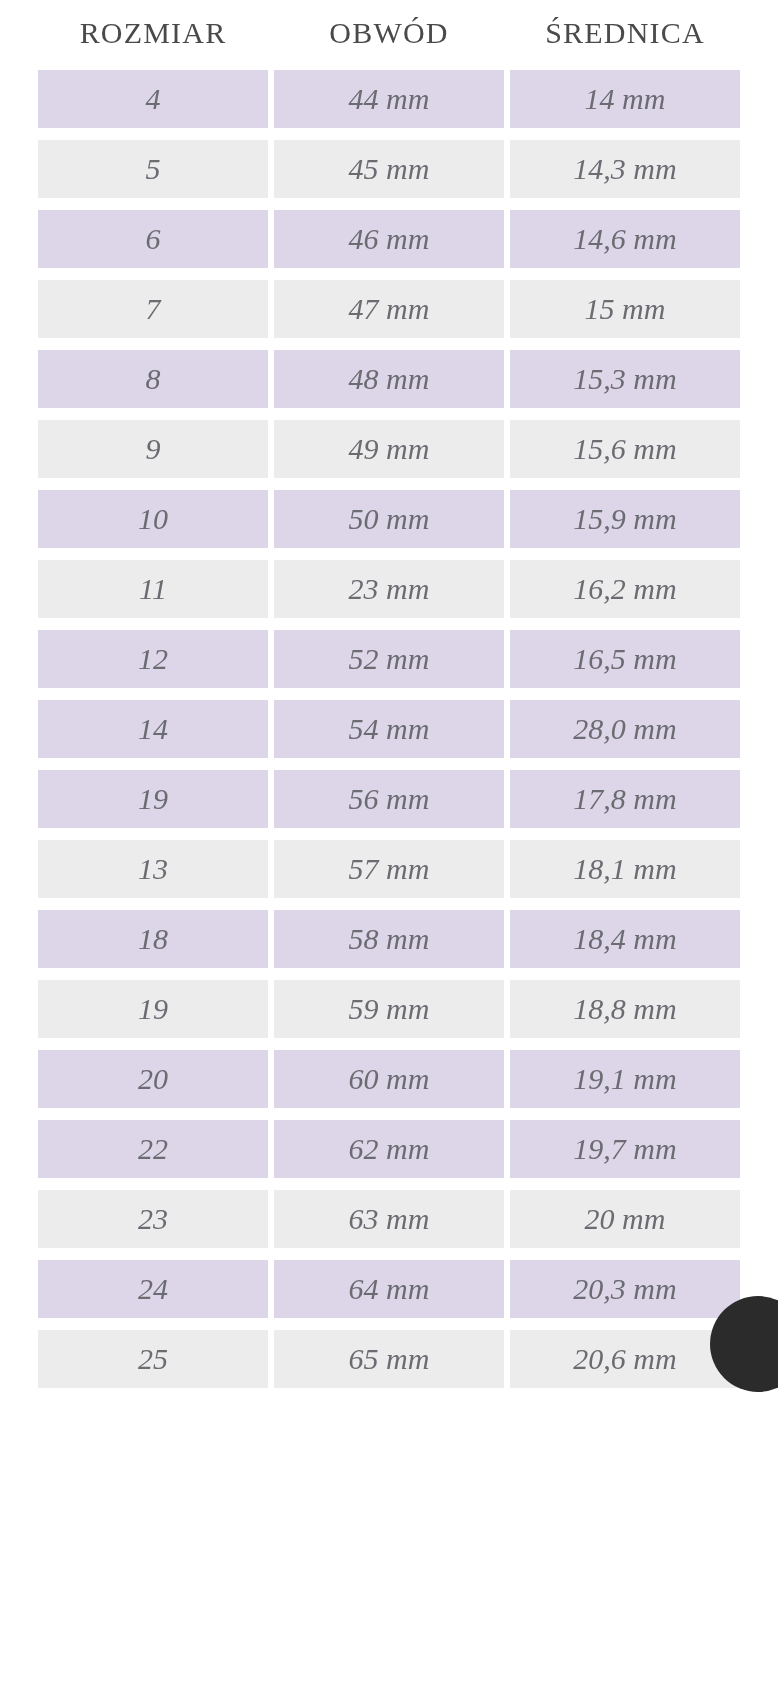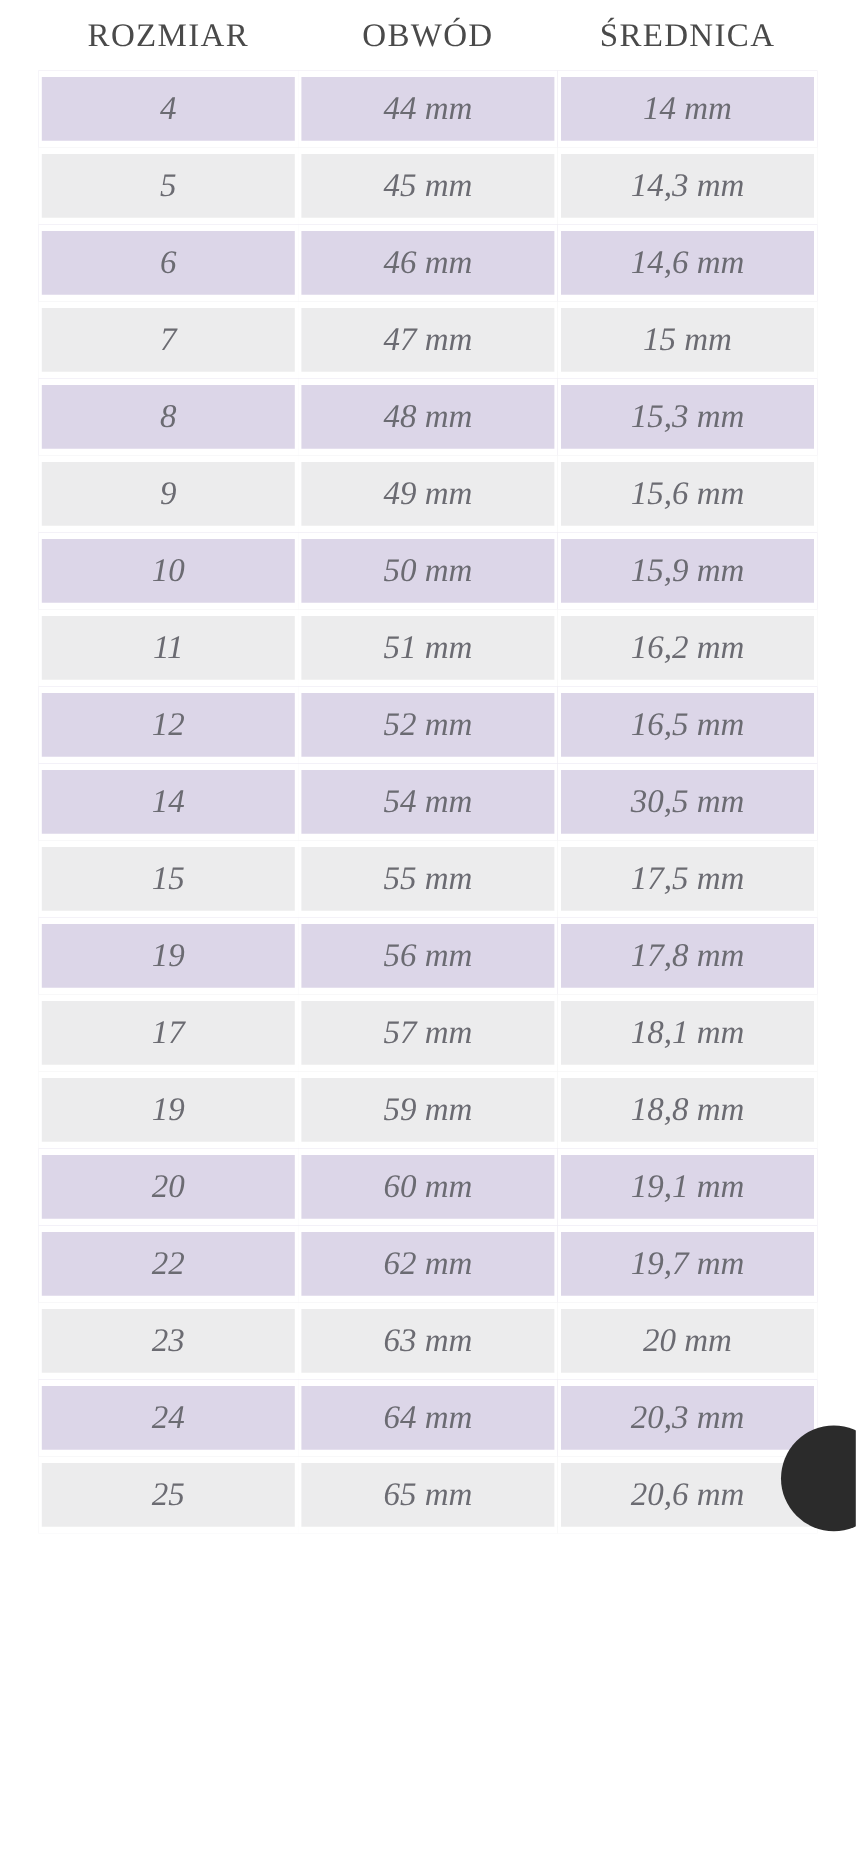--- a/index.html
+++ b/index.html
@@ -117,47 +117,47 @@
           <td>49 mm</td>
           <td>15,6 mm</td>
         </tr>
         <tr class="odd">
           <td>10</td>
           <td>50 mm</td>
           <td>15,9 mm</td>
         </tr>
         <tr class="even">
           <td>11</td>
-          <td>51 mm</td>
+          <td>23 mm</td>
           <td>16,2 mm</td>
         </tr>
         <tr class="odd">
           <td>12</td>
           <td>52 mm</td>
           <td>16,5 mm</td>
         </tr>
         <tr class="odd">
           <td>14</td>
           <td>54 mm</td>
-          <td>30,5 mm</td>
-        </tr>
-        <tr class="even">
-          <td>15</td>
-          <td>55 mm</td>
-          <td>17,5 mm</td>
+          <td>28,0 mm</td>
         </tr>
         <tr class="odd">
           <td>19</td>
           <td>56 mm</td>
           <td>17,8 mm</td>
         </tr>
         <tr class="even">
-          <td>17</td>
+          <td>13</td>
           <td>57 mm</td>
           <td>18,1 mm</td>
+        </tr>
+        <tr class="odd">
+          <td>18</td>
+          <td>58 mm</td>
+          <td>18,4 mm</td>
         </tr>
         <tr class="even">
           <td>19</td>
           <td>59 mm</td>
           <td>18,8 mm</td>
         </tr>
         <tr class="odd">
           <td>20</td>
           <td>60 mm</td>
           <td>19,1 mm</td>

